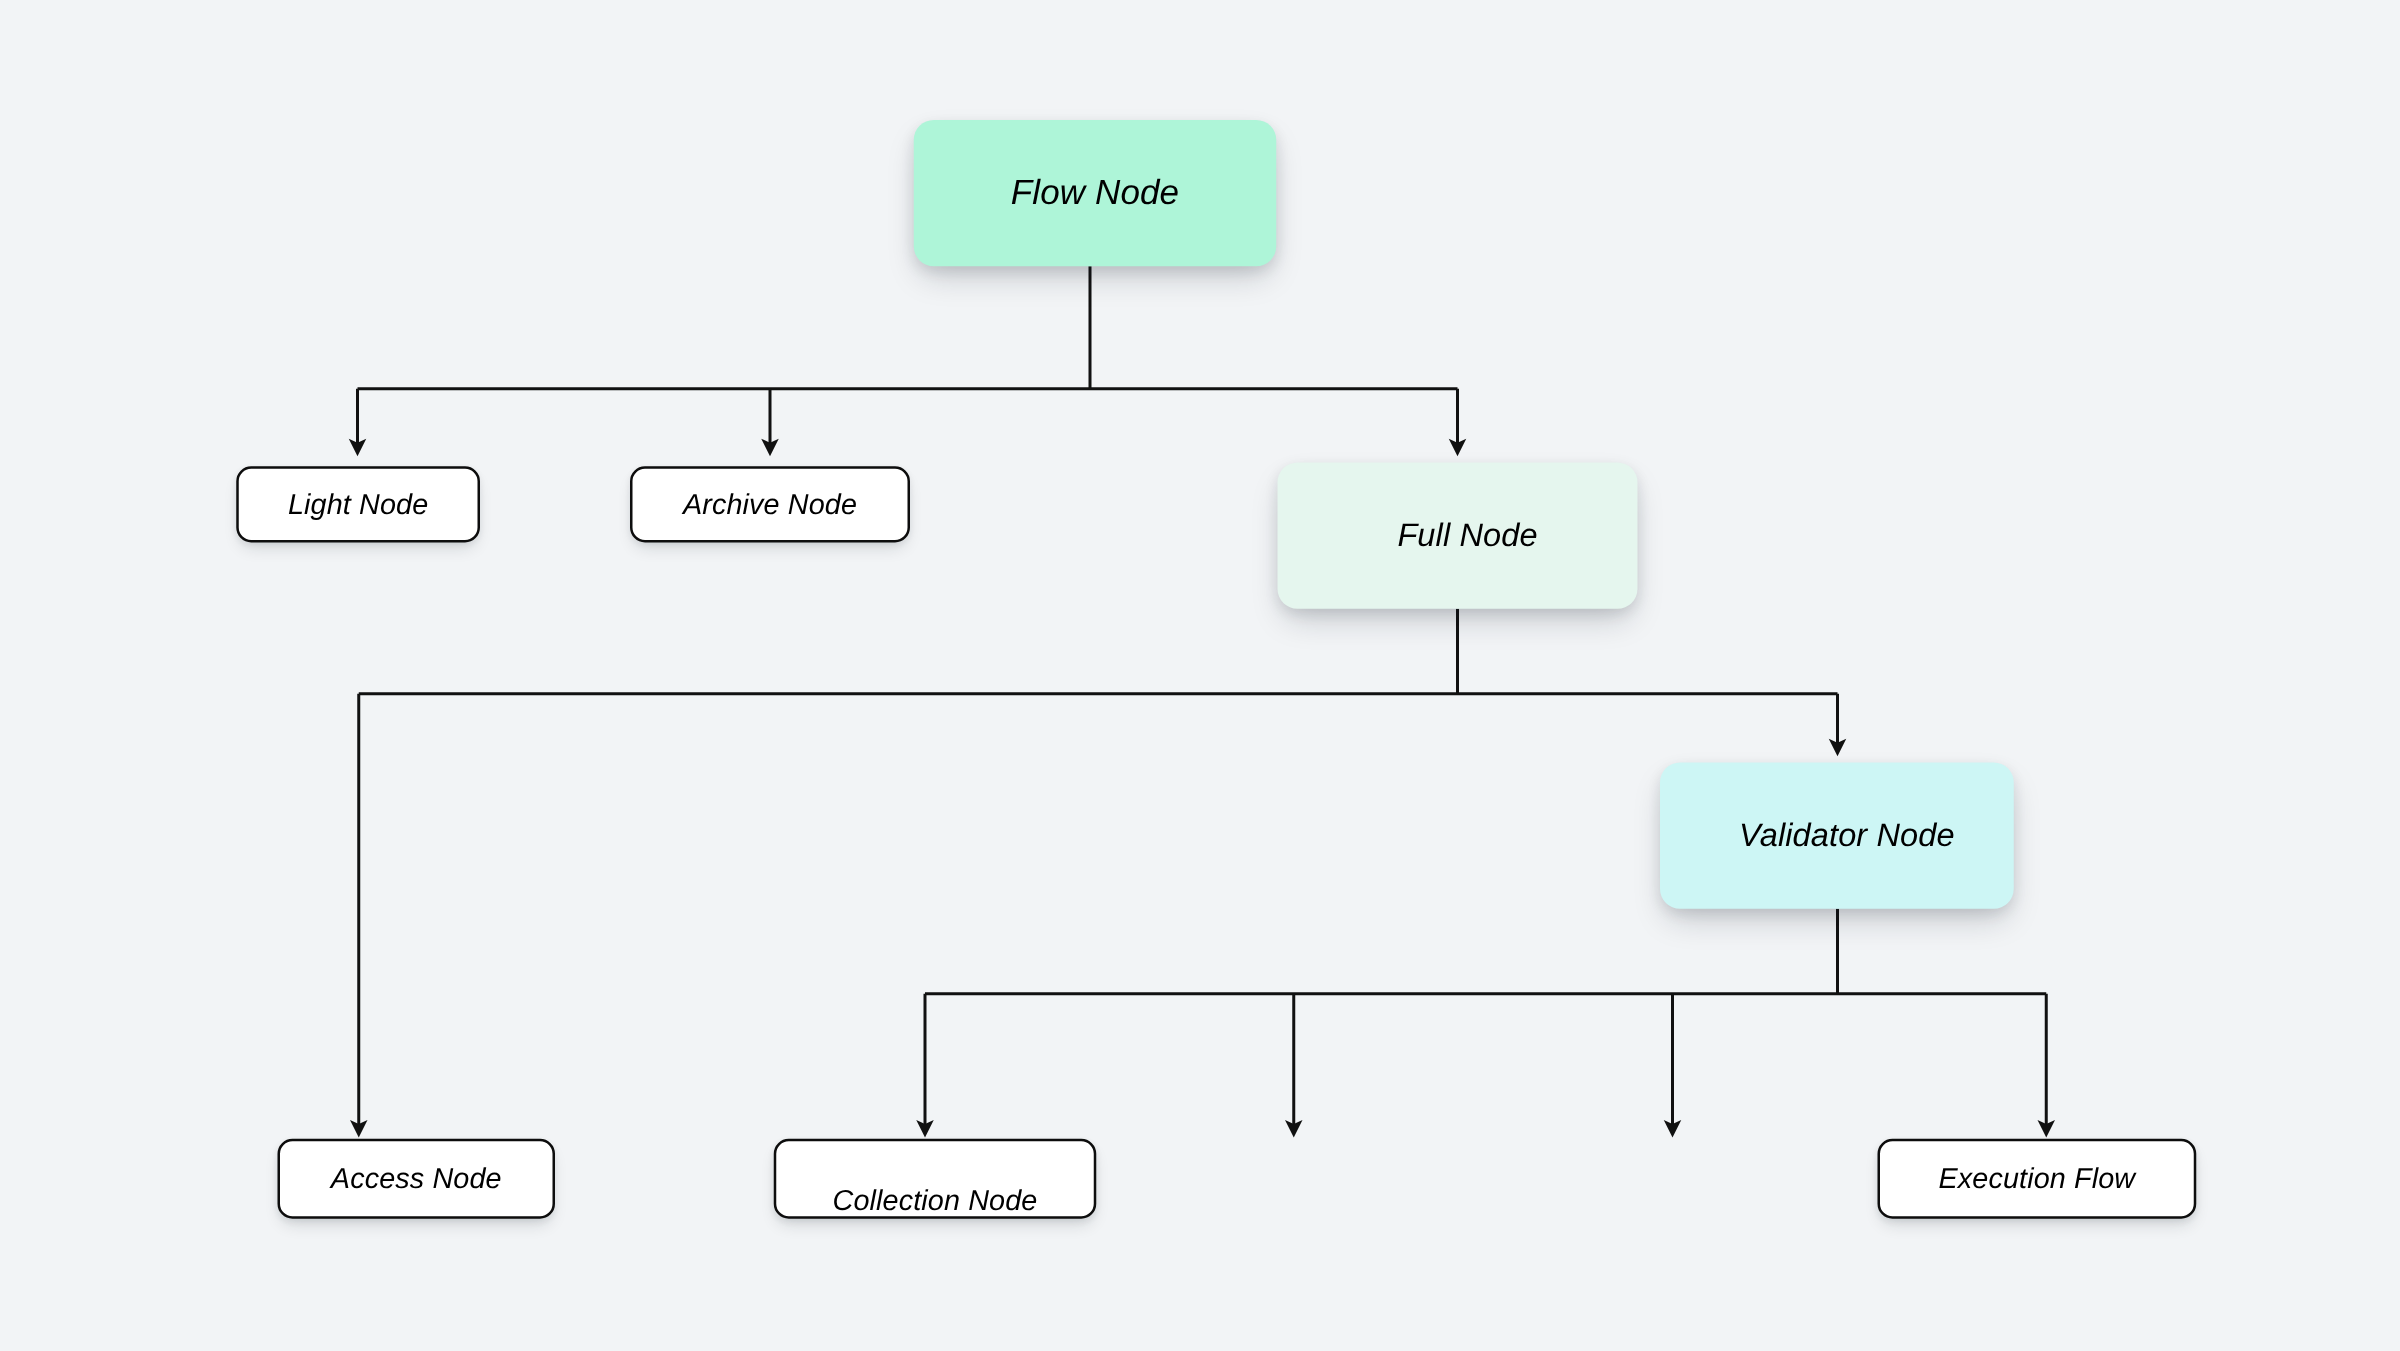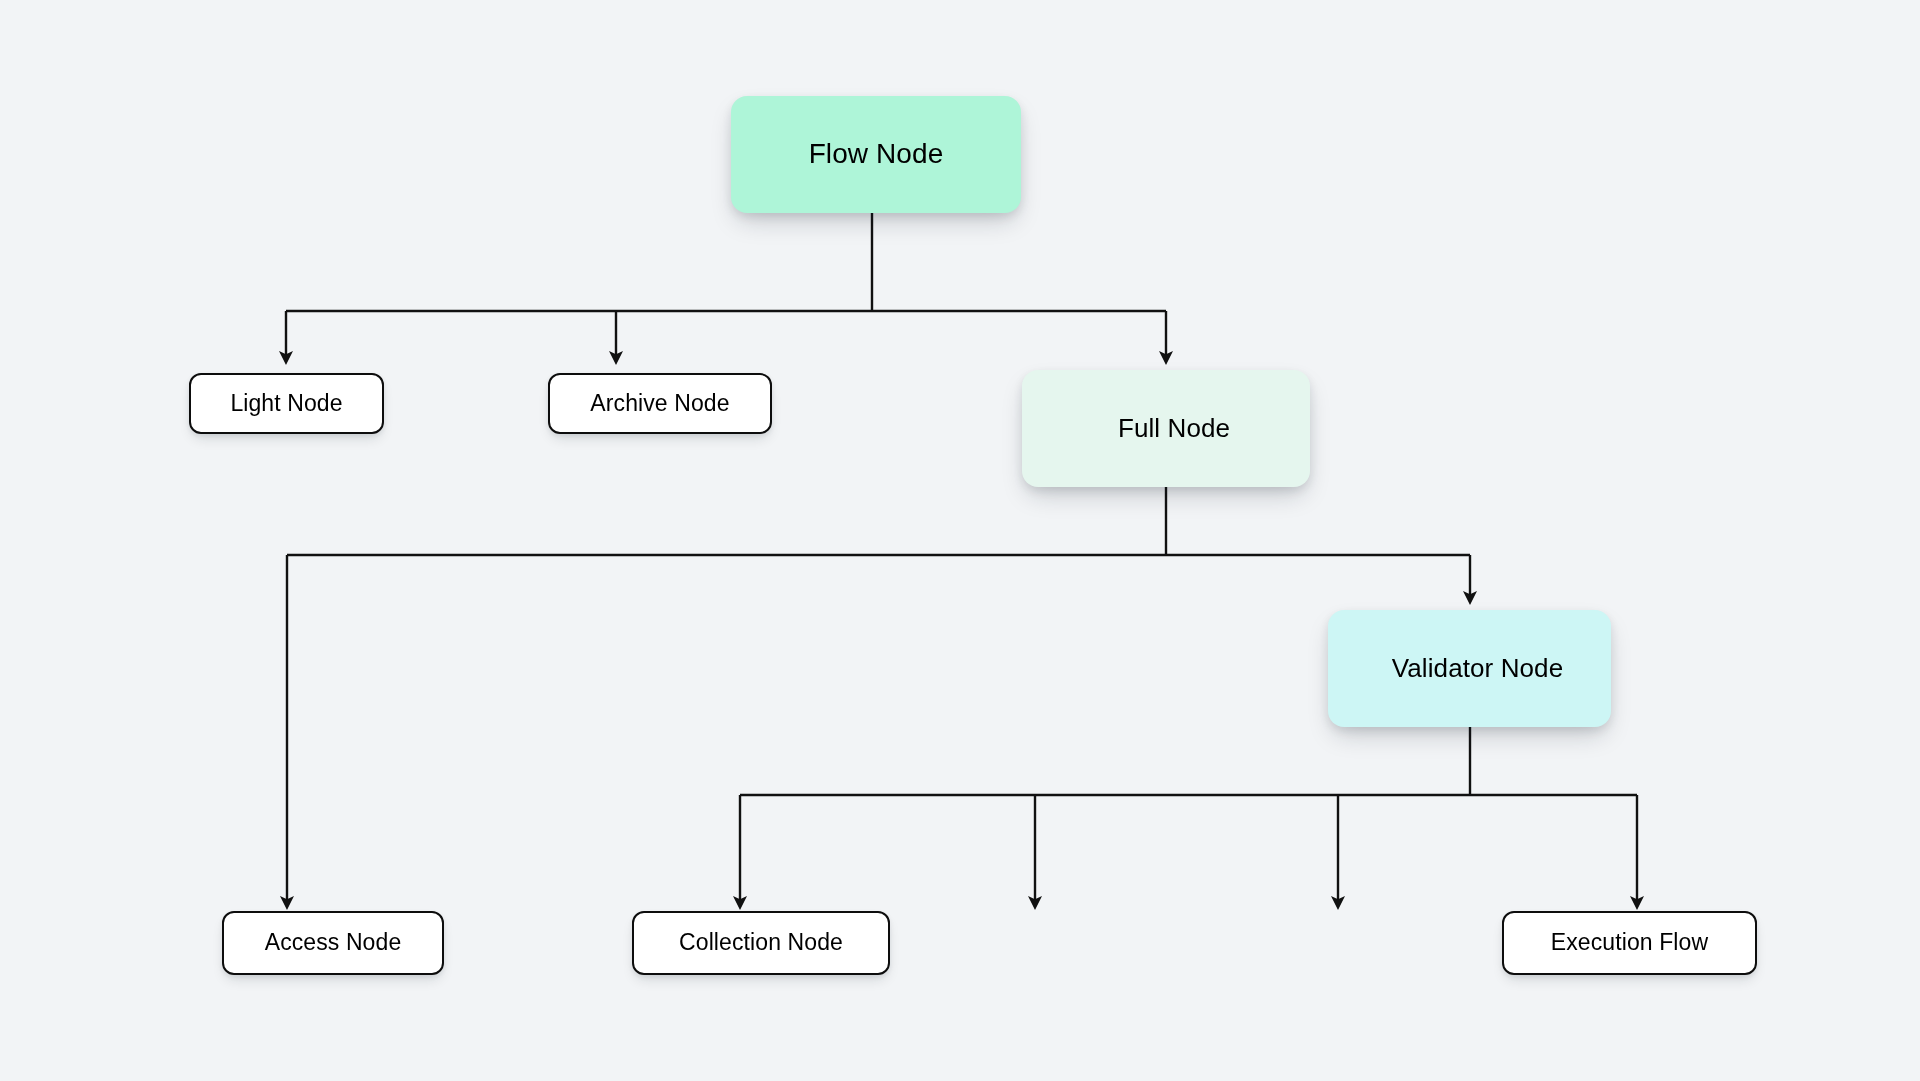--- a/index.html
+++ b/index.html
@@ -36,20 +36,21 @@
     border-radius: 12px;
     text-align: center;
     line-height: 1.1;
     color: #000000;
     user-select: none;
   }
   .node-label {
     display: block;
     white-space: nowrap;
     letter-spacing: 0.1px;
+    font-style: italic;
   }
   
   .node.kind-plain {
     background: #ffffff;
     border: 2px solid #0d0d0d;
     border-radius: 12px;
     font-size: 23px;
     box-shadow: 0 7px 14px -4px rgba(20, 28, 40, 0.16),
                 0 2px 5px rgba(20, 28, 40, 0.07);
   }
@@ -113,37 +114,37 @@
   </svg>
 
   <div class="node kind-fill" style="left:731px; top:96px; width:290px; height:117px; background:#aef5d8;">
     <span class="node-label">Flow Node</span>
   </div>
 
   <div class="node kind-plain" style="left:189px; top:373px; width:195px; height:61px;">
     <span class="node-label">Light Node</span>
   </div>
 
-  <div class="node kind-plain" style="left:504px; top:373px; width:224px; height:61px;margin-left:44px;">
+  <div class="node kind-plain" style="left:504px; top:373px; width:224px; height:61px;">
     <span class="node-label">Archive Node</span>
   </div>
 
   <div class="node kind-fill size-md" style="left:1022px; top:370px; width:288px; height:117px; background:#e5f6ee;">
     <span class="node-label">Full Node</span>
   </div>
 
   <div class="node kind-plain" style="left:177px; top:911px; width:222px; height:64px;margin-left:45px;">
     <span class="node-label">Access Node</span>
   </div>
 
   <div class="node kind-fill size-md" style="left:1328px; top:610px; width:283px; height:117px; background:#cdf6f5;">
     <span class="node-label">Validator Node</span>
   </div>
 
-  <div class="node kind-plain" style="left:632px; top:911px; width:258px; height:64px;">
+  <div class="node kind-plain" style="left:619px; top:911px; width:258px; height:64px;align-items:flex-end;">
     <span class="node-label">Collection Node</span>
   </div>
 
 
 
   <div class="node kind-plain" style="left:1502px; top:911px; width:255px; height:64px;">
     <span class="node-label">Execution Flow</span>
   </div>
 
 </div>

